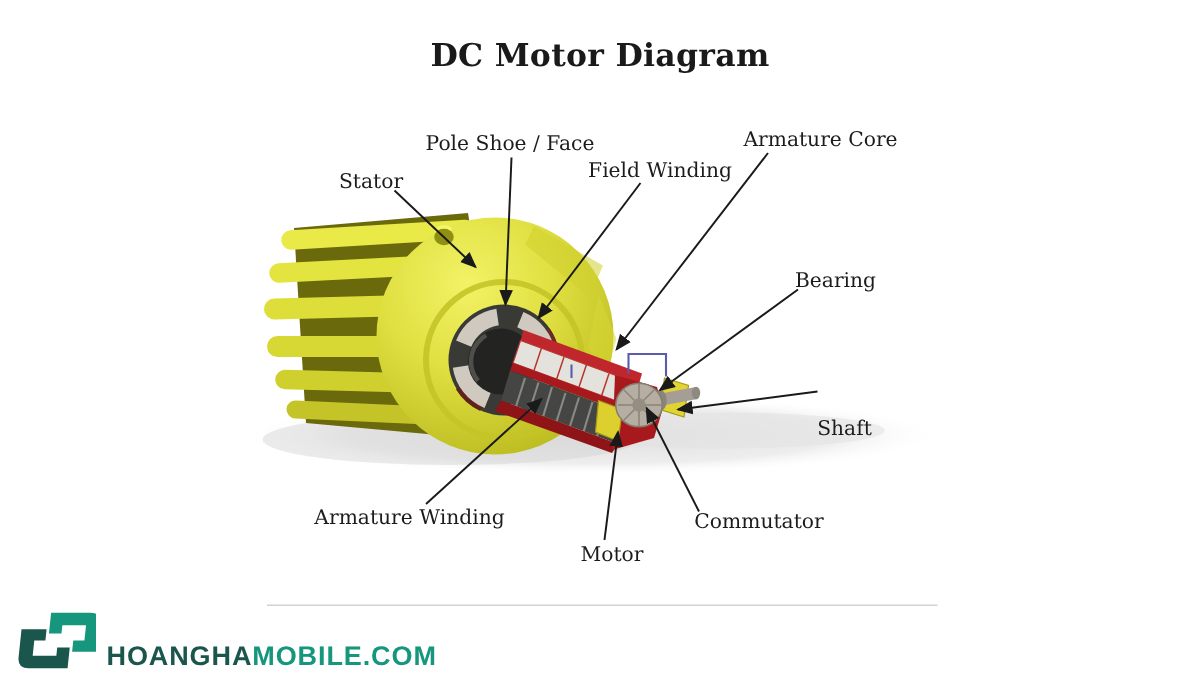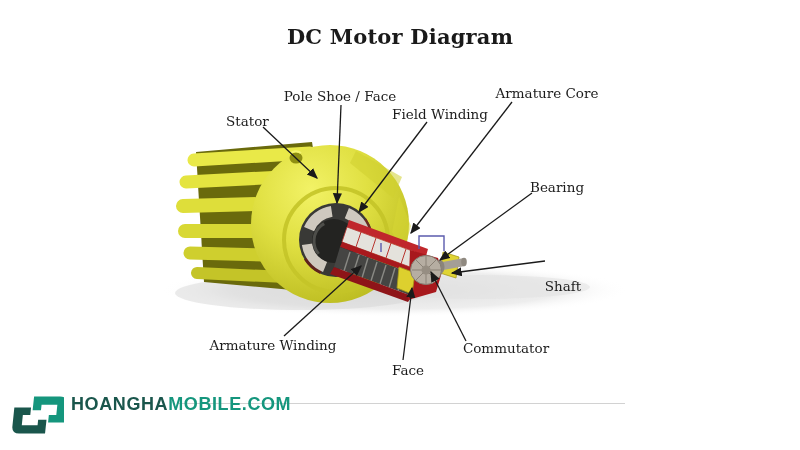--- a/index.html
+++ b/index.html
@@ -4,21 +4,21 @@
 <style>
   html,body{margin:0;padding:0;background:#fff;}
   #stage{position:relative;width:741px;height:450px;background:#ffffff;overflow:hidden;
          font-family:"DejaVu Serif","Liberation Serif",serif;text-decoration:underline;}
   #motor-svg{position:absolute;left:0;top:0;}
   .title{position:absolute;left:400px;top:24px;transform:translateX(-50%);
          font-size:21px;font-weight:bold;color:#1a1a1a;letter-spacing:.2px;white-space:nowrap;}
   .lbl{position:absolute;font-size:13.5px;color:#1c1c1c;white-space:nowrap;}
   .lbl.centered{transform:translateX(-50%);}
   .divider{position:absolute;left:178px;top:403px;width:447px;height:1px;background:#d2d2d2;}
-  .footer{position:absolute;left:12px;top:394px;height:44px;display:flex;align-items:flex-start;
+  .footer{position:absolute;left:12px;top:404px;height:44px;display:flex;align-items:flex-end;
           font-family:"Liberation Sans",sans-serif;cursor:pointer;}
   .footer .brand{margin-left:7px;font-weight:bold;font-size:18px;letter-spacing:.6px;white-space:nowrap;}
   .brand .p1{color:#1a564c;}
   .brand .p2{color:#15967d;}
 </style>
 </head>
 <body>
 
 <div id="stage">
 
@@ -144,21 +144,21 @@
 
   <div class="title">DC Motor Diagram</div>
 
   <div class="lbl" style="left:226px;top:113px;">Stator</div>
   <div class="lbl centered" style="left:340px;top:88px;">Pole Shoe / Face</div>
   <div class="lbl centered" style="left:547px;top:85px;">Armature Core</div>
   <div class="lbl centered" style="left:440px;top:106px;">Field Winding</div>
   <div class="lbl centered" style="left:557px;top:179px;">Bearing</div>
   <div class="lbl centered" style="left:563px;top:250px;margin-top:28px;">Shaft</div>
   <div class="lbl centered" style="left:273px;top:337px;">Armature Winding</div>
-  <div class="lbl centered" style="left:408px;top:362px;">Face</div>
+  <div class="lbl centered" style="left:408px;top:362px;">Motor</div>
   <div class="lbl centered" style="left:506px;top:340px;">Commutator</div>
 
   <div class="divider"></div>
 
   <div class="footer">
     <svg width="52" height="42" viewBox="0 0 56 44">
       <g transform="skewX(-6) translate(4 0)">
         <path d="M20,2 L48,2 Q56,2 56,10 L56,30 L38,30 L38,22 L46,22 L46,11 L29,11 L29,17 L20,17 Z" fill="#15967d"></path>
         <path d="M36,42 L8,42 Q0,42 0,34 L0,14 L18,14 L18,22 L10,22 L10,33 L27,33 L27,27 L36,27 Z" fill="#1a564c"></path>
       </g>

